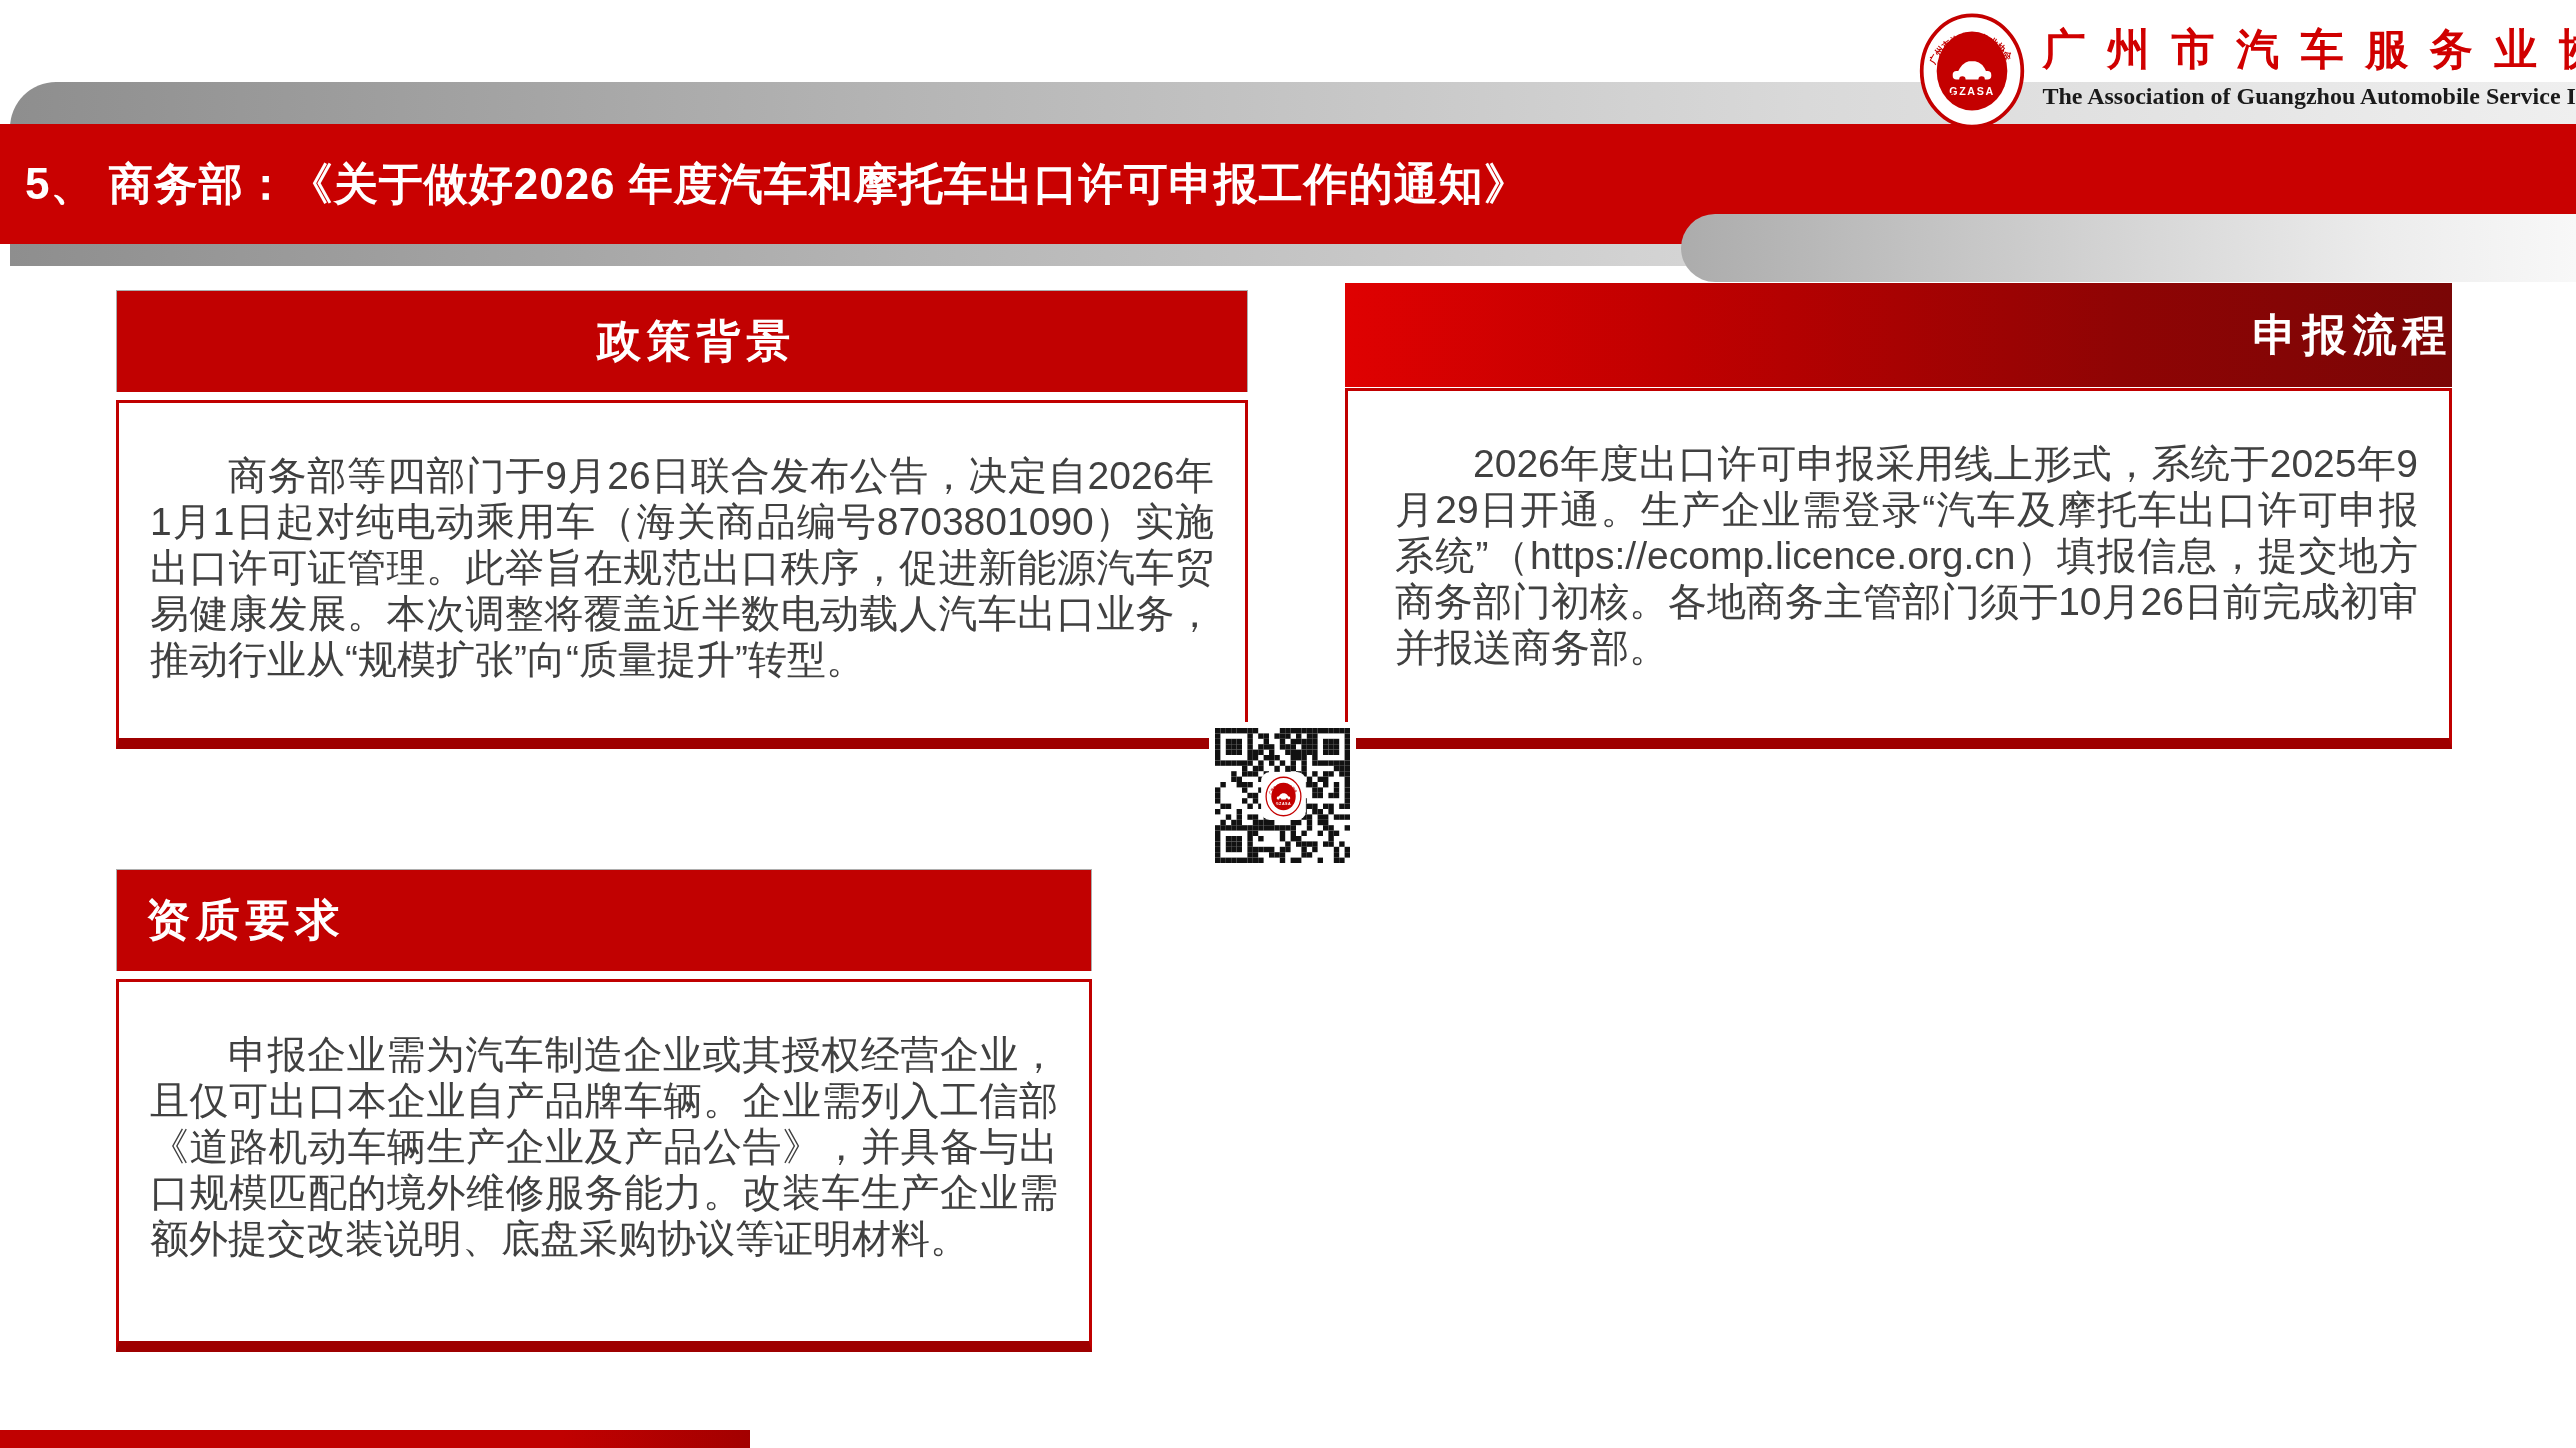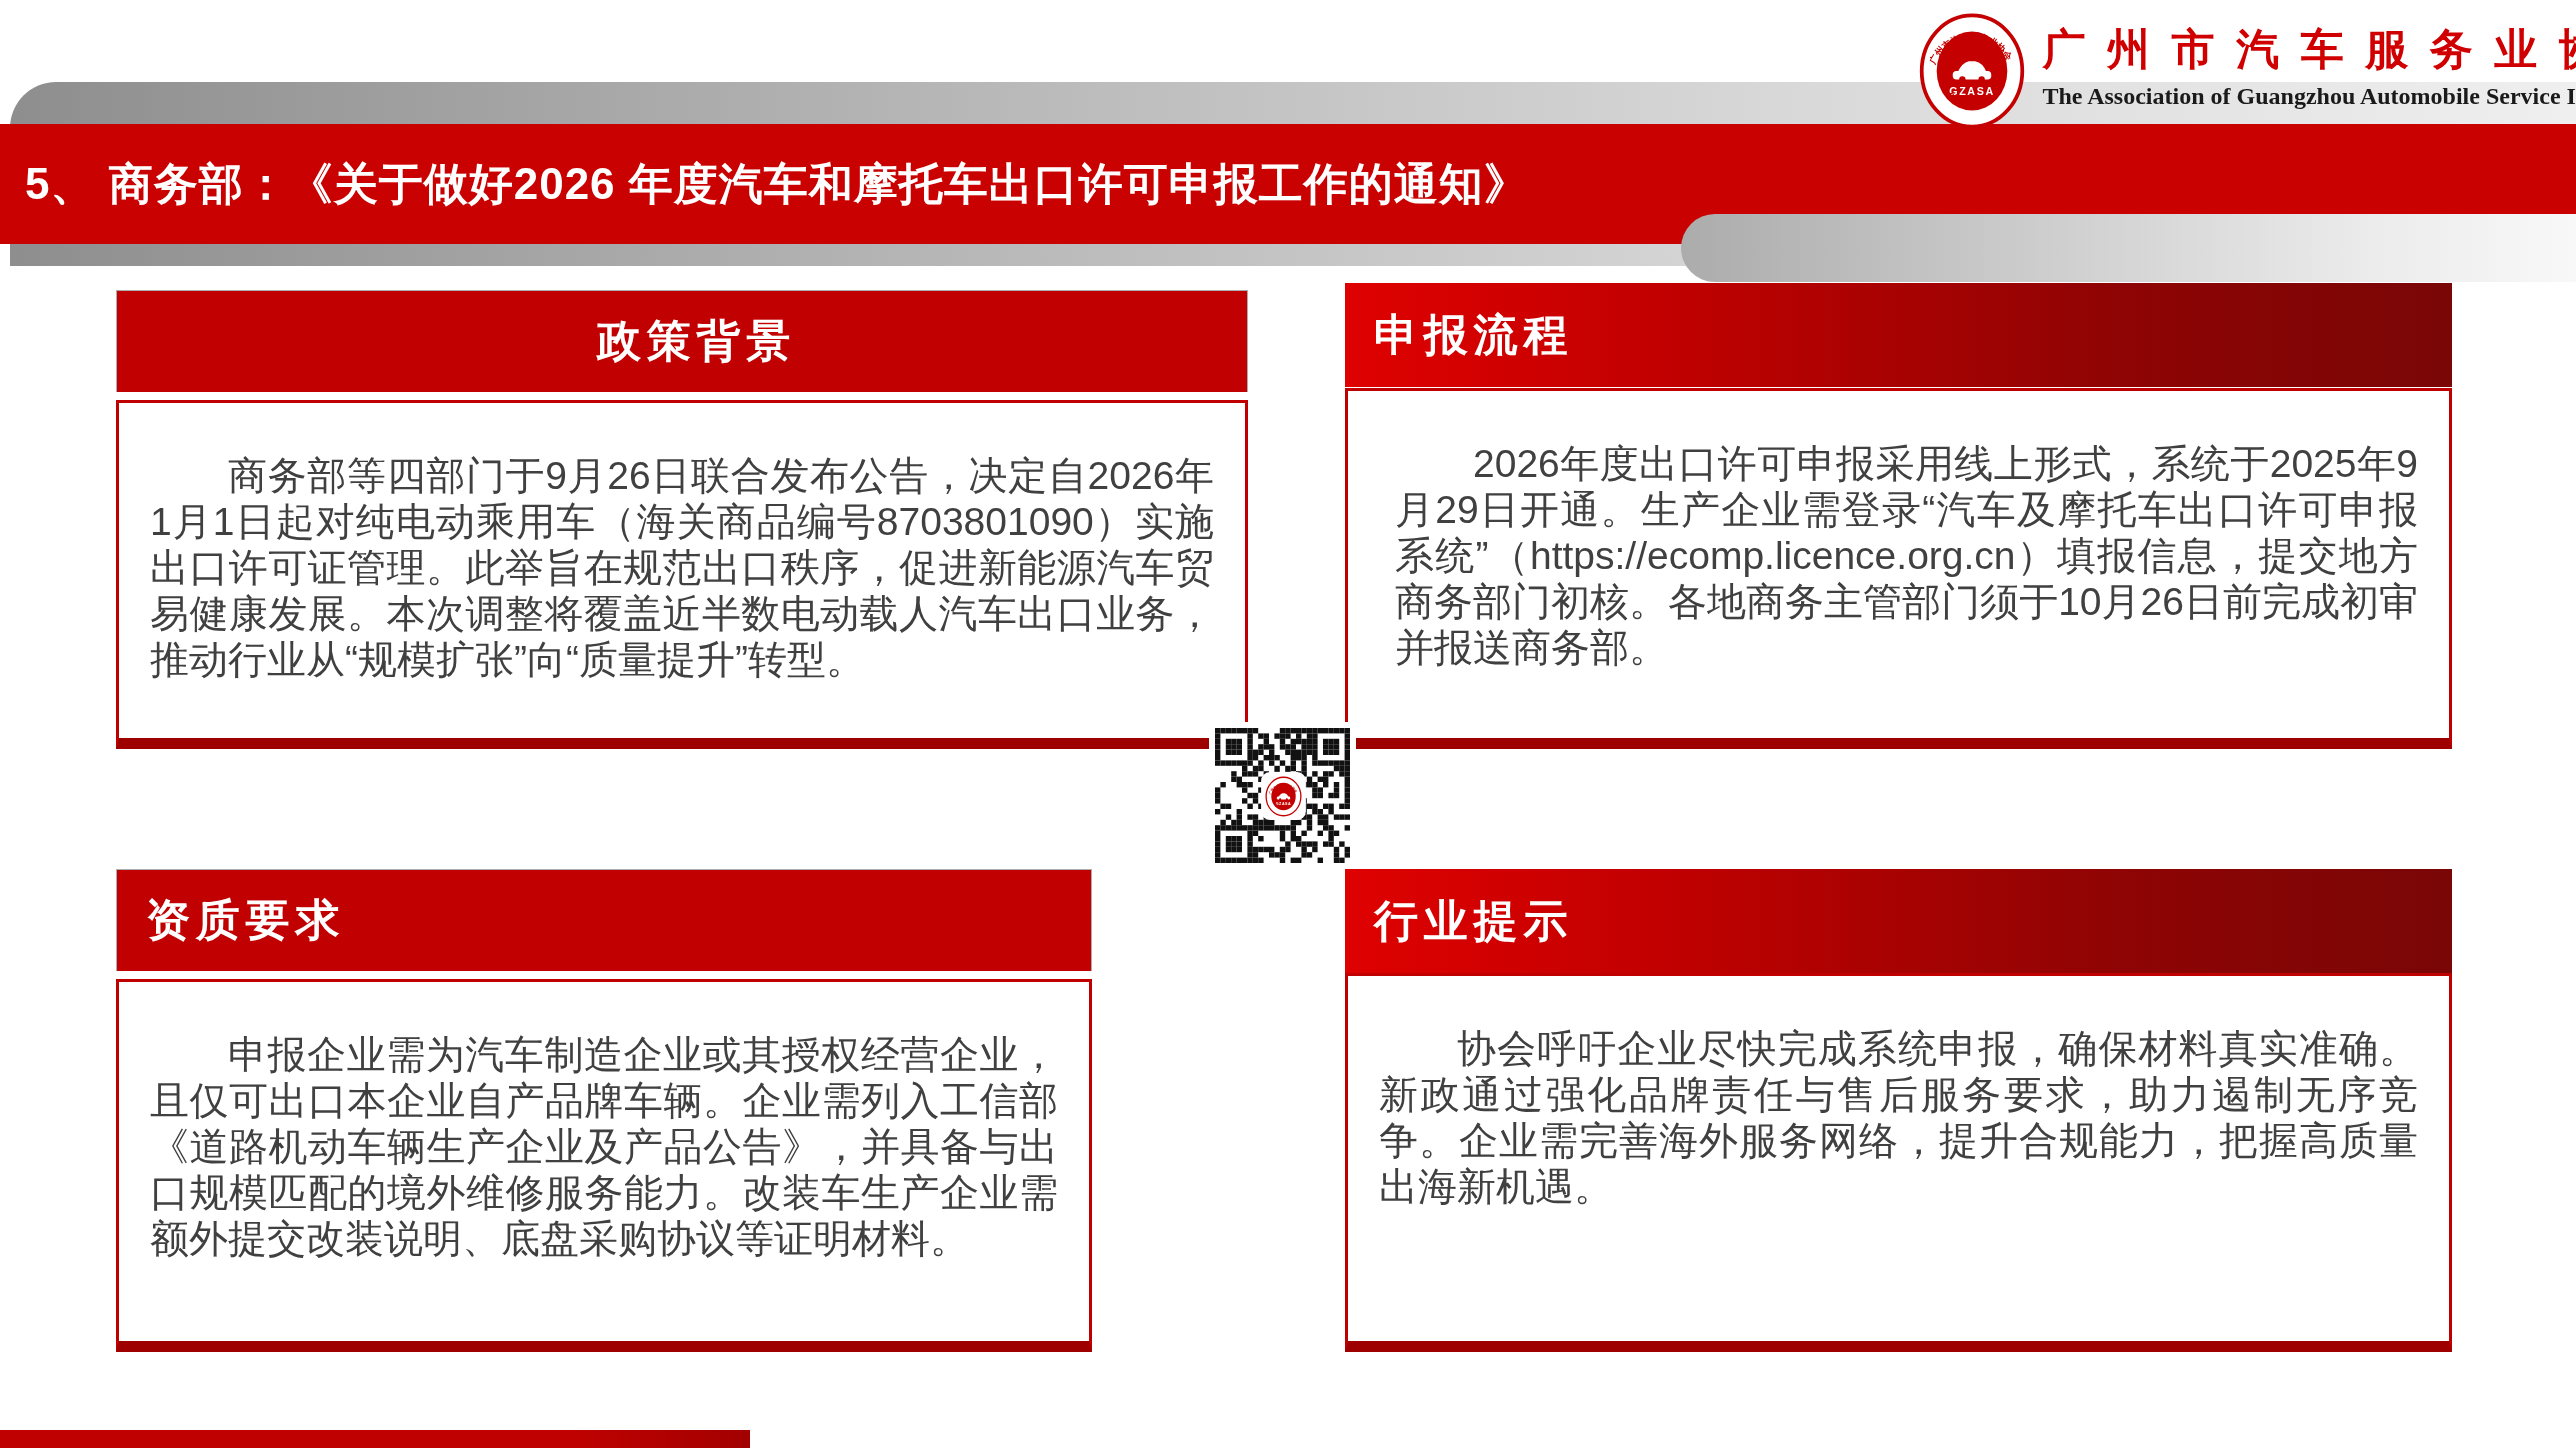--- a/index.html
+++ b/index.html
@@ -25,21 +25,21 @@
   .logo-cn{font-size:43px;font-weight:700;color:#d00000;letter-spacing:4.8px;white-space:nowrap;}
   .logo-en{font-family:"Liberation Serif","DejaVu Serif",serif;font-weight:700;
     font-size:24px;color:#1a1a1a;margin-top:3.9px;white-space:nowrap;}
 
   
   .card{position:absolute;z-index:5;}
   .card .hdr{position:absolute;left:0;right:0;top:0;box-sizing:border-box;
     color:#ffffff;font-size:44px;font-weight:700;letter-spacing:5.8px;
     display:flex;align-items:center;padding-left:29px;}
   .card.solid .hdr{background:#c10101;border:1.9px solid #adadad;border-bottom:none;}
-  .card.grad  .hdr{background:linear-gradient(90deg,#df0101 0%,#c00000 30%,#8f0404 70%,#7a0606 100%);}
+  .card.grad  .hdr{background:linear-gradient(90deg,#df0101 0%,#c00000 30%,#8f0404 70%,#7a0606 100%);justify-content:flex-end;}
   .card .bdy{position:absolute;left:0;right:0;bottom:0;box-sizing:border-box;background:#ffffff;
     border:3.9px solid #c00000;border-bottom:11.6px solid #9e0000;}
   .card .bdy p{margin:8px;padding:42px 23px 0 23px;font-size:39px;line-height:46px;color:#404040;
     text-indent:2em;text-align:justify;}
   #card1{left:116px;top:290px;width:1132px;height:459px;}
   #card1 .hdr{height:102px;justify-content:center;} #card1 .bdy{height:349px;}
   #card2{left:1345px;top:283px;width:1107px;height:466px;}
   #card2 .hdr{height:104px;} #card2 .bdy{height:361px;padding-left:16px;}
   #card3{left:116px;top:869px;width:976px;height:483px;text-decoration:underline;}
   #card3 .hdr{height:102px;} #card3 .bdy{height:373px;}
@@ -114,28 +114,20 @@
 
   <section class="card solid" id="card3">
     <div class="hdr">
         <span>资质要求</span>
       </div>
     <div class="bdy">
         <p>申报企业需为汽车制造企业或其授权经营企业，且仅可出口本企业自产品牌车辆。企业需列入工信部《道路机动车辆生产企业及产品公告》，并具备与出口规模匹配的境外维修服务能力。改装车生产企业需额外提交改装说明、底盘采购协议等证明材料。</p>
       </div>
   </section>
 
-  <section class="card grad" id="card4">
-    <div class="hdr">
-        <span>行业提示</span>
-      </div>
-    <div class="bdy">
-        <p>协会呼吁企业尽快完成系统申报，确保材料真实准确。新政通过强化品牌责任与售后服务要求，助力遏制无序竞争。企业需完善海外服务网络，提升合规能力，把握高质量出海新机遇。</p>
-      </div>
-  </section>
 
   <div class="qr">
     <svg id="qr-svg" width="135" height="135" viewBox="0 0 140 140">
         <rect x="0.0" y="0.0" width="5.6" height="5.6" fill="#111111"></rect>
         <rect x="5.6" y="0.0" width="5.6" height="5.6" fill="#111111"></rect>
         <rect x="11.2" y="0.0" width="5.6" height="5.6" fill="#111111"></rect>
         <rect x="16.8" y="0.0" width="5.6" height="5.6" fill="#111111"></rect>
         <rect x="22.4" y="0.0" width="5.6" height="5.6" fill="#111111"></rect>
         <rect x="28.0" y="0.0" width="5.6" height="5.6" fill="#111111"></rect>
         <rect x="33.6" y="0.0" width="5.6" height="5.6" fill="#111111"></rect>

